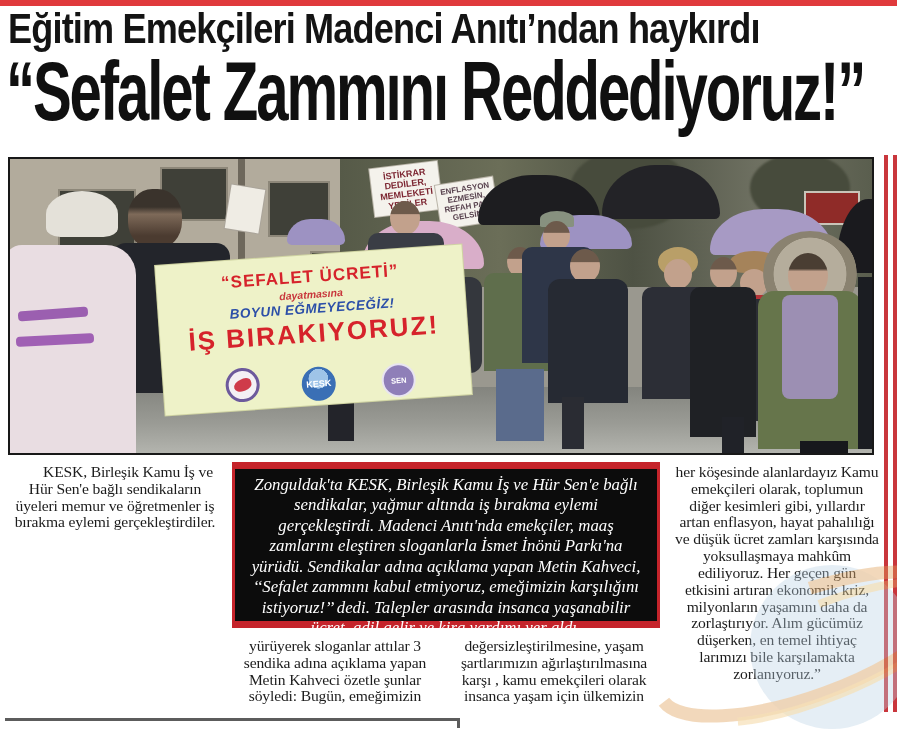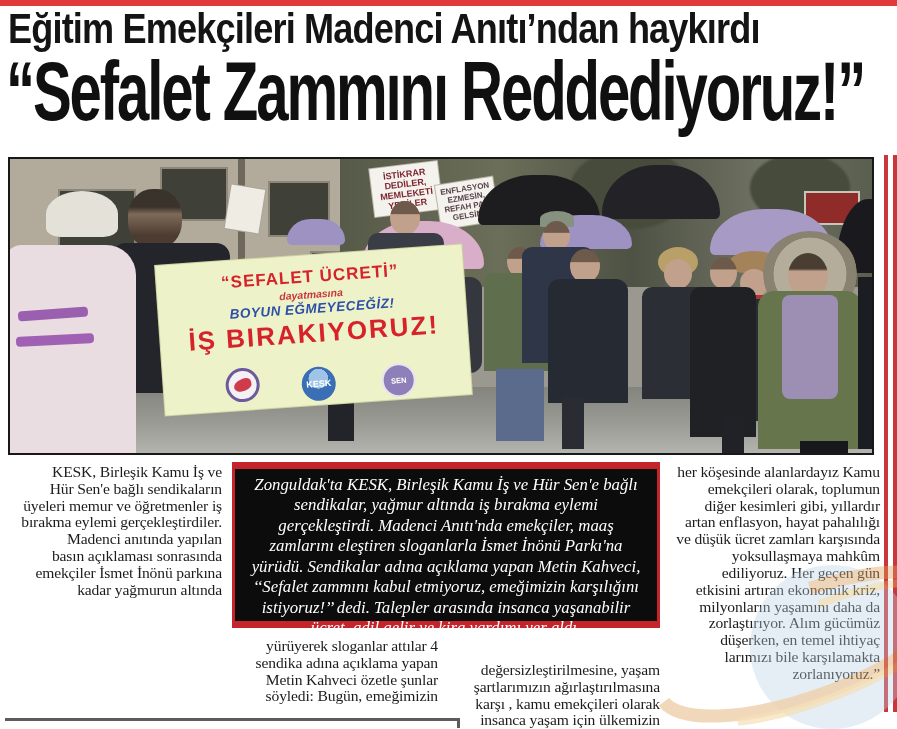--- a/index.html
+++ b/index.html
@@ -49,21 +49,21 @@
   .logo{position:absolute !important;width:34px;height:34px;border-radius:50%;
         font-family:"Liberation Sans", sans-serif;color:#fff;font-weight:bold;
         display:flex;align-items:center;justify-content:center;}
   .logo1{left:62px;top:0;background:#f4f0f4;border:3px solid #6d5a9c;box-sizing:border-box;}
   .logo1 span{position:static;display:block;width:18px;height:12px;background:#c f;}
   .swoosh{position:static !important;width:18px;height:11px;background:#cf3b4a;border-radius:60% 40% 50% 50%;transform:rotate(-15deg);}
   .logo2{left:138px;top:4px;background:radial-gradient(circle at 50% 35%,#9fc4e8 0 35%,#3a6fb5 36%);font-size:9px;}
   .logo3{left:218px;top:6px;background:#8f7fb8;border:2px solid #e8e4f2;box-sizing:border-box;font-size:7.5px;}
 
   
-  .colbody{font-size:15.6px;line-height:1.08;letter-spacing:-0.15px;color:#1c1c1c;text-align:right;}
+  .colbody{font-size:15.6px;line-height:1.08;letter-spacing:-0.15px;color:#1c1c1c;text-align:center;}
   .colbody .para{margin:0;}
   .indent .para{text-indent:26px;}
   .quotebox{left:232px;top:462px;width:428px;height:166px;background:#0c0c0c;
             border-top:7px solid #c5242b;border-bottom:7px solid #c5242b;
             border-left:3px solid #c5242b;border-right:3px solid #c5242b;
             box-sizing:border-box;color:#ffffff;}
   .quotebox .para{margin:6px 12px 0 12px;font-style:italic;font-size:16.8px;line-height:1.22;
                   text-align:center;text-indent:0;}
   .pageref{margin-top:2px;text-indent:26px;}
   .vline{width:4px;background:#c9363c;}
@@ -180,32 +180,31 @@
       <div class="logo logo3">SEN</div>
     </div>
   </div>
 </div>
 
 <div class="abs vline" style="left:884px;top:155px;height:557px;"></div>
 <div class="abs vline" style="left:893px;top:155px;height:557px;"></div>
 
 <div class="abs colbody indent" style="left:8px;top:464px;width:214px;">
     <p class="para">KESK, Birleşik Kamu İş ve Hür Sen'e bağlı sendikaların üyeleri memur ve öğretmenler iş bırakma eylemi gerçekleştirdiler.</p>
-    <p class="para">Madenci anıtında yapılan basın açıklaması sonrasında emekçiler İsmet İnönü parkına kadar yağmurun altında</p>
   </div>
 
 <div class="abs quotebox">
     <p class="para">Zonguldak'ta KESK, Birleşik Kamu İş ve Hür Sen'e bağlı sendikalar, yağmur altında iş bırakma eylemi gerçekleştirdi. Madenci Anıtı'nda emekçiler, maaş zamlarını eleştiren sloganlarla İsmet İnönü Parkı'na yürüdü. Sendikalar adına açıklama yapan Metin Kahveci, ‘‘Sefalet zammını kabul etmiyoruz, emeğimizin karşılığını istiyoruz!’’ dedi. Talepler arasında insanca yaşanabilir ücret, adil gelir ve kira yardımı yer aldı.</p>
   </div>
 
 <div class="abs colbody" style="left:232px;top:638px;width:206px;">
-    <p class="para">yürüyerek sloganlar attılar 4 sendika adına açıklama yapan Metin Kahveci özetle şunlar söyledi:  Bugün, emeğimizin</p>
-  </div>
-
-<div class="abs colbody" style="left:448px;top:662px;width:212px;">
+    <p class="para">yürüyerek sloganlar attılar 3 sendika adına açıklama yapan Metin Kahveci özetle şunlar söyledi:  Bugün, emeğimizin</p>
+  </div>
+
+<div class="abs colbody" style="left:448px;top:638px;width:212px;">
     <p class="para">değersizleştirilmesine, yaşam şartlarımızın ağırlaştırılmasına karşı , kamu emekçileri olarak insanca yaşam için ülkemizin</p>
   </div>
 
 <div class="abs colbody" style="left:674px;top:464px;width:206px;">
   <div>
       <p class="para">her köşesinde alanlardayız Kamu emekçileri olarak, toplumun diğer kesimleri gibi, yıllardır artan enflasyon, hayat pahalılığı ve düşük ücret zamları karşısında yoksullaşmaya mahkûm ediliyoruz. Her geçen gün etkisini artıran ekonomik kriz, milyonların yaşamını daha da zorlaştırıyor. Alım gücümüz düşerken, en temel ihtiyaç larımızı bile karşılamakta zorlanıyoruz.”</p>
     </div>
 </div>
 
 <div class="abs botrule"></div>

